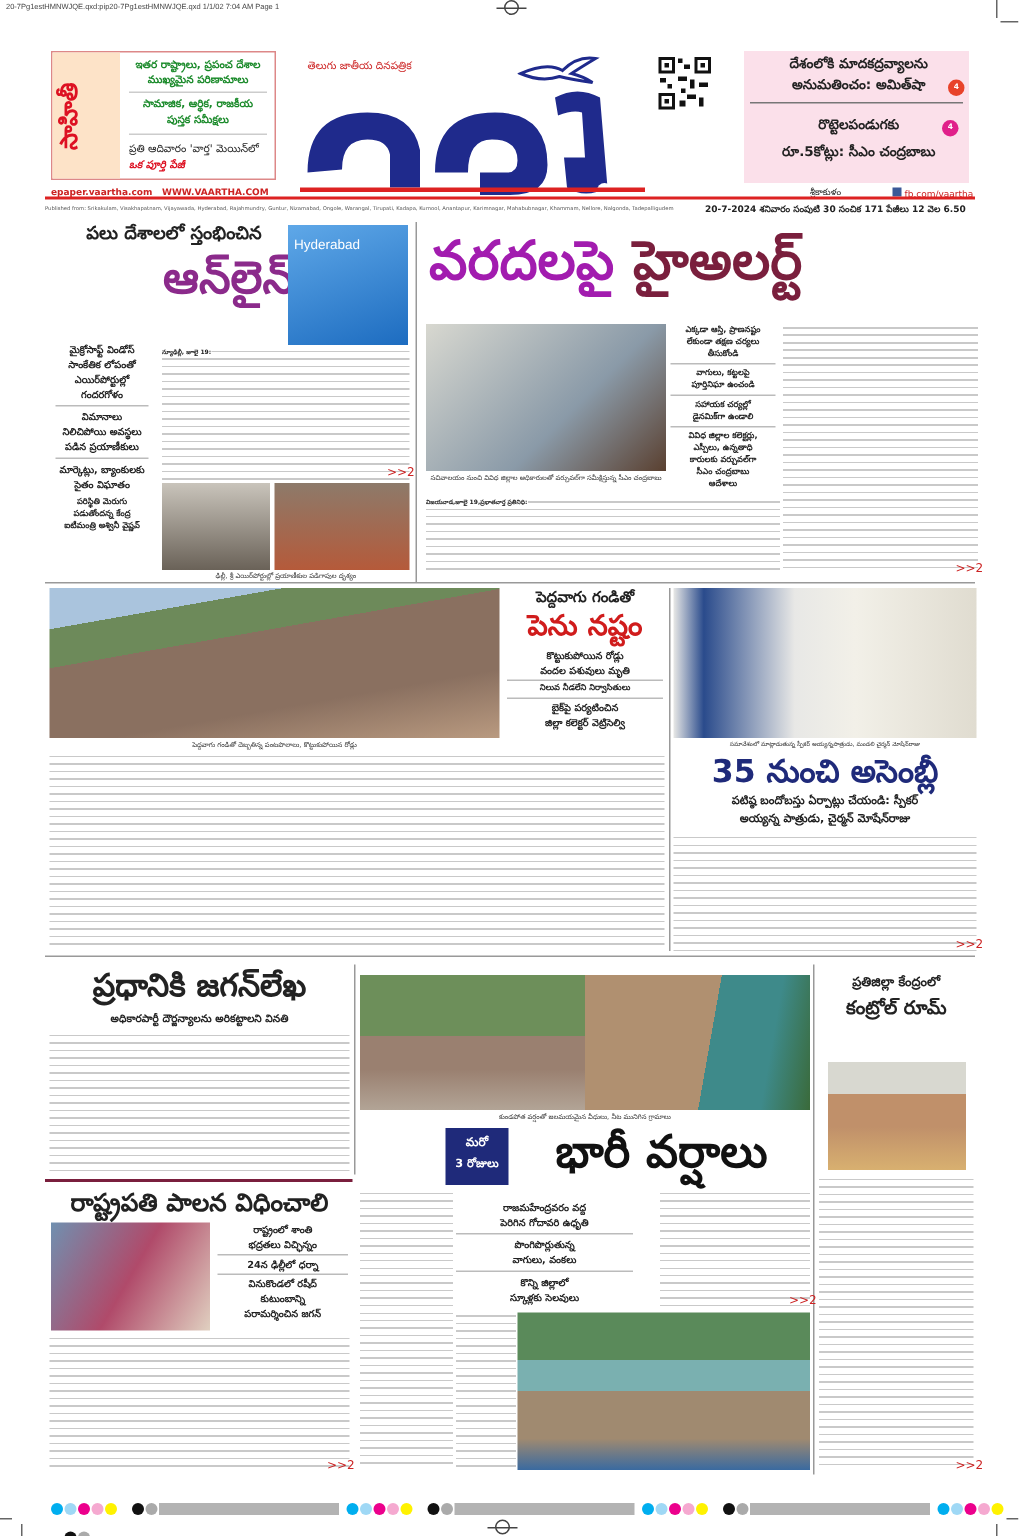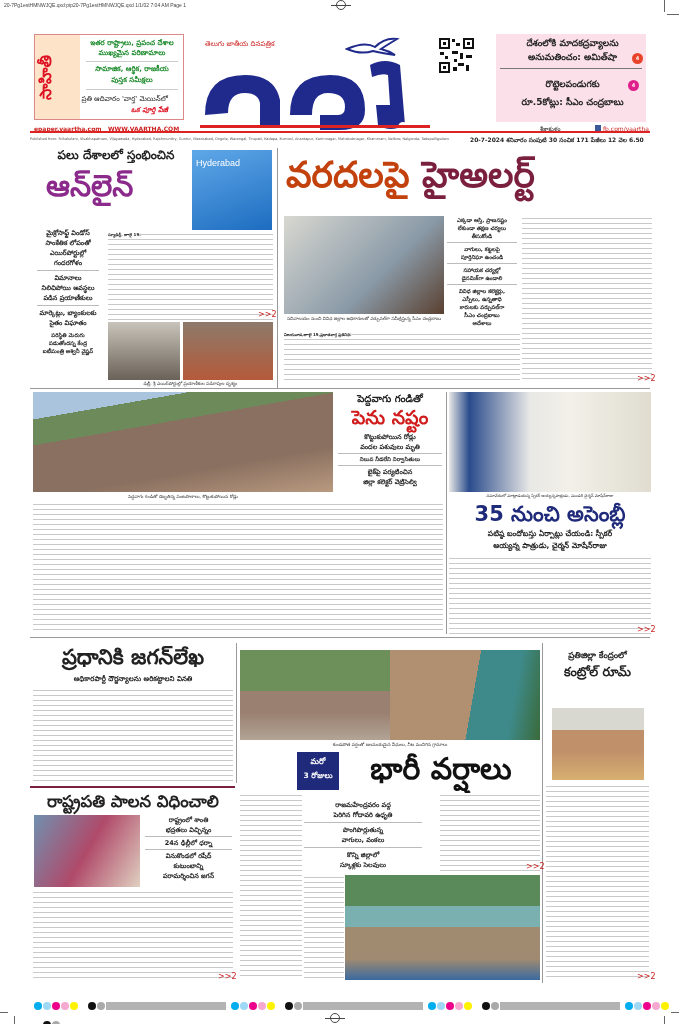--- a/index.html
+++ b/index.html
@@ -6,21 +6,21 @@
 body{width:679px;height:1024px;background:#fff;font-family:"DejaVu Sans",sans-serif;position:relative;overflow:hidden;color:#222}
 .abs{position:absolute}
 .slug{left:4px;top:2px;font-size:5px;color:#444;font-family:"Liberation Sans",sans-serif}
 .crop{background:#666}
 
 .promo-box{left:34px;top:34px;width:150px;height:86px;border:1px solid #d88;background:#fff}
 .promo-side{left:35px;top:35px;width:45px;height:84px;background:#fde3c8}
 .promo-side-txt{left:38px;top:40px;width:40px;height:75px;color:#d12;font-weight:bold;font-size:16px;writing-mode:vertical-rl;transform:rotate(180deg);text-align:center;line-height:1}
 .promo-line{left:82px;width:100px;text-align:center;font-size:7px;color:#1a8a2a;font-weight:bold;line-height:10px}
 .promo-sep{left:86px;width:92px;height:1px;background:#ccc}
-.promo-foot{left:68px;width:100px;text-align:right;font-size:7px;color:#222;line-height:10px}
+.promo-foot{left:86px;width:100px;text-align:left;font-size:7px;color:#222;line-height:10px}
 .promo-red{color:#d12;font-style:italic;font-weight:bold}
 .urls{top:125px;font-size:6px;color:#c22;font-weight:bold}
 .logo{left:200px;top:55px;width:225px;height:80px}
 .tagline{left:205px;top:40px;font-size:7px;color:#c22}
 .redbar{left:200px;top:125px;width:230px;height:3px;background:#d22}
 .qr{left:438px;top:37px;width:37px;height:37px}
 .news-box{left:496px;top:34px;width:150px;height:88px;background:#fbe0ea}
 .news-line{left:500px;width:145px;text-align:center;font-size:9px;color:#222;font-weight:bold;line-height:13px}
 .badge{width:11px;height:11px;border-radius:50%;font-size:5px;color:#fff;text-align:center;line-height:11px;font-weight:bold}
 .edition{left:540px;top:125px;font-size:6px;color:#222}
@@ -109,21 +109,21 @@
 <div class="abs news-line" style="top:96px">రూ.5కోట్లు: సీఎం చంద్రబాబు</div>
 
 <div class="abs edition">శ్రీకాకుళం</div>
 <div class="abs fb"><span style="display:inline-block;width:6px;height:6px;background:#3b5998;margin-right:2px"></span><span>fb.com/vaartha</span></div>
 
 <div class="abs mast-rule"></div>
 <div class="abs publine">Published from: Srikakulam, Visakhapatnam, Vijayawada, Hyderabad, Rajahmundry, Guntur, Nizamabad, Ongole, Warangal, Tirupati, Kadapa, Kurnool, Anantapur, Karimnagar, Mahabubnagar, Khammam, Nellore, Nalgonda, Tadepalligudem</div>
 <div class="abs dateline">20-7-2024 శనివారం సంపుటి 30 సంచిక 171 పేజీలు 12 వెల 6.50</div>
 
 <div class="abs" style="left:36px;top:148px;width:160px;font-size:12px;font-weight:bold;color:#222;text-align:center">పలు దేశాలలో స్తంభించిన</div>
-<div class="abs" style="left:46px;top:168px;width:150px;font-size:30px;font-weight:bold;color:#8b2a8b;text-align:left;line-height:36px">ఆన్‌లైన్</div>
+<div class="abs" style="left:46px;top:168px;width:150px;font-size:30px;font-weight:bold;color:#8b2a8b;text-align:right;line-height:36px">ఆన్‌లైన్</div>
 <div class="abs" style="left:192px;top:150px;width:80px;height:80px;background:linear-gradient(160deg,#5fa8e8,#1d6cc0)">
   <div style="margin:8px 4px;font-size:9px;color:#fff;font-family:'Liberation Sans',sans-serif">Hyderabad</div>
 </div>
 <div class="abs" style="left:33px;top:228px;width:70px">
   <div class="hd" style="font-size:6.5px;line-height:10px">మైక్రోసాఫ్ట్ విండోస్</div>
   <div class="hd" style="font-size:6.5px;line-height:10px">సాంకేతిక లోపంతో</div>
   <div class="hd" style="font-size:6.5px;line-height:10px">ఎయిర్‌పోర్టుల్లో</div>
   <div class="hd" style="font-size:6.5px;line-height:10px">గందరగోళం</div>
   <div class="rule" style="height:1px;margin:2px 4px"></div>
   <div class="hd" style="font-size:6.5px;line-height:10px">విమానాలు</div>
@@ -139,21 +139,21 @@
 <div class="abs txt" style="left:108px;top:232px;width:165px;height:88px;background:repeating-linear-gradient(#fff 0 2px,#c9c9c9 2px 3px,#fff 3px 5px)">
   <b style="color:#222;background:#fff">న్యూఢిల్లీ, జూలై 19:</b>
 </div>
 <div class="abs more" style="left:258px;top:310px">&gt;&gt;2</div>
 <div class="abs img" style="left:108px;top:322px;width:72px;height:58px;background:linear-gradient(#c9c4bb,#6a6258)"></div>
 <div class="abs img" style="left:183px;top:322px;width:90px;height:58px;background:linear-gradient(#8d7a6a,#b55a3a)"></div>
 <div class="abs caption" style="left:108px;top:381px;width:165px">ఢిల్లీ, శ్రీ ఎయిర్‌పోర్టుల్లో ప్రయాణీకుల పడిగాపుల దృశ్యం</div>
 <div class="abs" style="left:277px;top:148px;width:1px;height:240px;background:#999"></div>
 
 <div class="abs" style="left:286px;top:150px;font-size:36px;font-weight:bold;line-height:50px;white-space:nowrap">
-  <span style="color:#c2410c">వరదలపై</span>
+  <span style="color:#a21caf">వరదలపై</span>
   <span style="color:#7a1f3d">హైఅలర్ట్</span>
 </div>
 <div class="abs img" style="left:284px;top:216px;width:160px;height:98px;background:linear-gradient(135deg,#d8d8d0,#8a9aa8 60%,#5a4030)"></div>
 <div class="abs" style="left:444px;top:216px;width:76px">
   <div class="hd" style="font-size:5.5px;line-height:8px">ఎక్కడా ఆస్తి, ప్రాణనష్టం</div>
   <div class="hd" style="font-size:5.5px;line-height:8px">లేకుండా తక్షణ చర్యలు</div>
   <div class="hd" style="font-size:5.5px;line-height:8px">తీసుకోండి</div>
   <div class="rule" style="height:1px;margin:2px 3px"></div>
   <div class="hd" style="font-size:5.5px;line-height:8px">వాగులు, కట్టలపై</div>
   <div class="hd" style="font-size:5.5px;line-height:8px">పూర్తినిఘా ఉంచండి</div>

